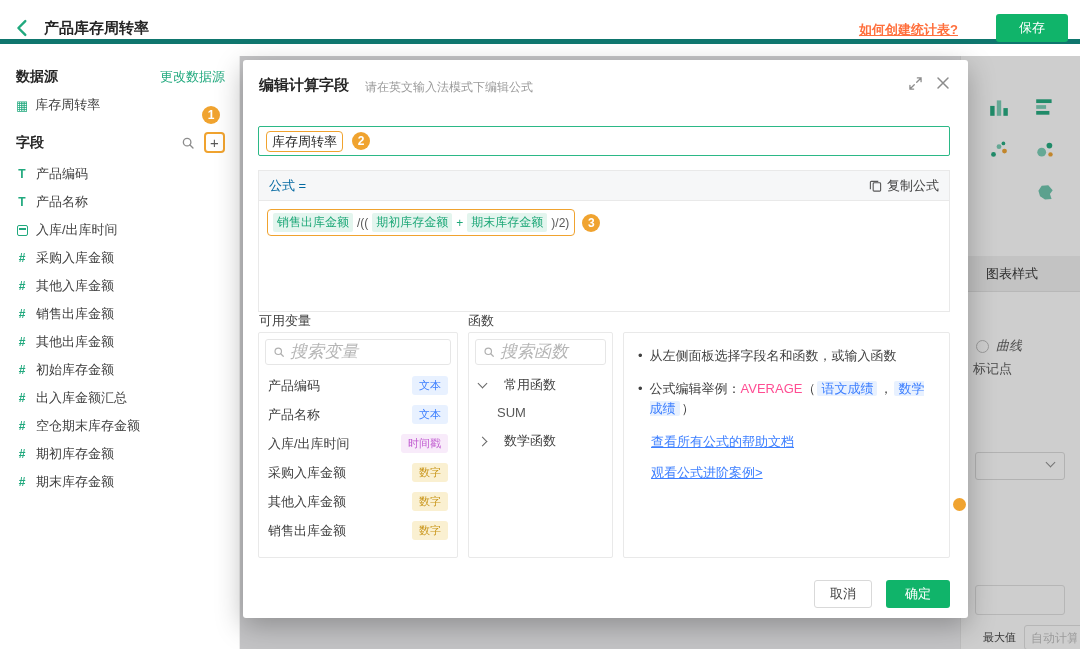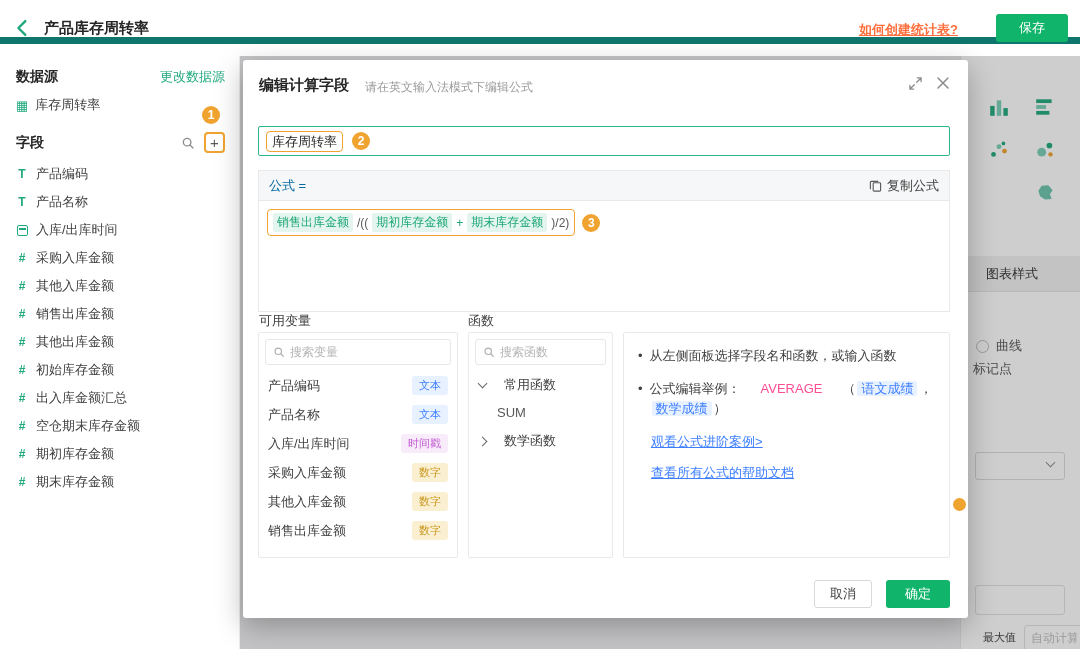--- a/index.html
+++ b/index.html
@@ -5,21 +5,21 @@
   * { box-sizing: border-box; margin: 0; padding: 0; }
   html,body { width:1080px; height:649px; }
   body {
     position: relative; overflow: hidden; background:#fff;
     font-family: "Liberation Sans", "DejaVu Sans", sans-serif;
     font-size: 13px; color:#404040;
   }
 
   
   .topbar { position:absolute; top:0; left:0; right:0; height:44px; background:#fff;
-            border-bottom:7px solid #0f766e; z-index:6; }
+            border-bottom:5px solid #0f766e; z-index:6; }
   .back-btn { position:absolute; left:12px; top:17px; width:22px; height:22px; cursor:pointer; }
   .tb-title { position:absolute; left:44px; top:19px; font-size:15px; font-weight:700; color:#262626; }
   .tb-help { position:absolute; right:122px; top:21px; font-size:13px; color:#ff6f3c;
              text-decoration:underline; cursor:pointer; font-weight:600; }
   .tb-save { position:absolute; right:12px; top:14px; width:72px; height:28px; background:#10b46a;
              color:#fff; border-radius:3px; display:flex; align-items:center; justify-content:center;
              font-size:13px; cursor:pointer; }
 
   
   .sidebar { position:absolute; left:0; top:56px; width:240px; bottom:0; background:#fff;
@@ -45,21 +45,21 @@
   .f-name { font-size:13px; color:#404040; white-space:nowrap; }
 
   
   .main-bg { position:absolute; left:240px; top:56px; right:0; bottom:0; background:#f2f3f5; z-index:1; }
   .config-panel { position:absolute; left:960px; top:56px; right:0; bottom:0; background:#fff;
                   border-left:1px solid #e9e9e9; z-index:2; }
   .chart-icon { position:absolute; width:22px; height:22px; cursor:pointer; }
   .cs-band { position:absolute; left:0; top:200px; right:0; height:36px; background:#f1f1f1;
              border-bottom:1px solid #e3e3e3; display:flex; align-items:center; padding-left:25px; }
   .cs-band span { font-size:13px; color:#333; }
-  .radio-row { position:absolute; left:15px; top:281px; display:flex; align-items:center; gap:7px; }
+  .radio-row { position:absolute; left:15px; top:281px; display:flex; align-items:center; gap:7px;font-style:italic; }
   .radio-circle { width:13px; height:13px; border:1px solid #bdbdbd; border-radius:50%; background:#fff; }
   .radio-label { font-size:13px; color:#595959; }
   .marker-label { position:absolute; left:12px; top:304px; font-size:13px; color:#595959; white-space:nowrap; }
   .cfg-dropdown { position:absolute; left:14px; top:396px; width:90px; height:28px; background:#fff;
                   border:1px solid #dcdcdc; border-radius:3px; cursor:pointer; }
   .cfg-dropdown .caret { position:absolute; right:10px; top:10px; border-color:#8c8c8c; }
   .cfg-box { position:absolute; left:14px; top:529px; width:90px; height:30px; background:#fff;
              border:1px solid #e0e0e0; border-radius:3px; }
   .max-row { position:absolute; left:22px; top:569px; display:flex; align-items:center; gap:8px; }
   .max-label { font-size:11px; color:#404040; white-space:nowrap; }
@@ -102,43 +102,43 @@
               white-space:nowrap; }
   .tk-op { color:#595959; font-size:12px; white-space:nowrap; }
   .tk-plus { color:#1ea878; font-size:12px; }
   .ann-3 { margin-left:7px; vertical-align:middle; }
 
   .col-label { position:absolute; top:252px; font-size:13px; color:#404040; }
   .panel { position:absolute; top:272px; height:226px; border:1px solid #e9e9e9; border-radius:2px;
            background:#fff; overflow:hidden; }
   .search-box { margin:6px; height:26px; border:1px solid #e6e6e6; border-radius:3px; display:flex;
                 align-items:center; padding:0 7px; gap:5px; }
-  .search-box input { border:none; outline:none; flex:1; min-width:0; font-size:12px; color:#595959;
-                      font-family:"Liberation Sans",sans-serif; background:transparent; }
+  .search-box input { border:none; outline:none; flex:1; min-width:0; font-size:17px; color:#595959;
+                      font-family:"Liberation Sans",sans-serif; background:transparent;font-style:italic; }
   .search-box input::placeholder { color:#b5b5b5; }
   .v-row { height:29px; padding:0 9px; display:flex; align-items:center; justify-content:space-between;
            cursor:pointer; }
   .v-name { font-size:13px; color:#404040; white-space:nowrap; }
   .badge { font-size:11px; padding:2px 7px; border-radius:3px; white-space:nowrap; }
   .b-text { color:#3d7fff; background:#e8f1ff; }
   .b-timestamp { color:#c05ad0; background:#f8ebfa; }
   .b-number { color:#c9961c; background:#faf0d1; }
 
   .tree-row { display:flex; align-items:center; gap:18px; padding:0 10px; height:28px; font-size:13px;
               color:#404040; cursor:pointer; }
   .tree-child { padding-left:28px; height:28px; line-height:28px; font-size:13px; color:#595959; cursor:pointer; }
   .caret { width:7px; height:7px; border-right:1.5px solid #666; border-bottom:1.5px solid #666;
            display:inline-block; flex:none; }
   .caret.down { transform:rotate(45deg); margin-top:-4px; }
   .caret.right { transform:rotate(-45deg); }
 
   .help-body { padding:13px 14px; font-size:13px; color:#404040; line-height:20px; }
   .tip { display:flex; gap:7px; margin-bottom:13px; }
   .tip .bullet { flex:none; }
-  .ex-fn { color:#ff4d93; margin:0 20px; }
+  .ex-fn { color:#ff4d93; margin:0 0; }
   .ex-token { background:#e8f1ff; color:#3d7fff; padding:0 4px; border-radius:2px; margin:0 2px; }
   .help-link { display:block; color:#3d7fff; text-decoration:underline; cursor:pointer;
                margin:0 0 11px 13px; font-size:13px; }
 
   .m-footer { position:absolute; bottom:10px; right:18px; display:flex; gap:14px; }
   .btn-cancel { width:58px; height:28px; border:1px solid #d9d9d9; border-radius:3px; background:#fff;
                 color:#404040; font-size:13px; display:flex; align-items:center; justify-content:center;
                 cursor:pointer; }
   .btn-ok { width:64px; height:28px; background:#10b46a; border-radius:3px; color:#fff; font-size:13px;
             display:flex; align-items:center; justify-content:center; cursor:pointer; }
@@ -395,22 +395,22 @@
         <span class="bullet">•</span>
         <span>从左侧面板选择字段名和函数，或输入函数</span>
       </div>
       <div class="tip">
         <span class="bullet">•</span>
         <span>
           <span>公式编辑举例：</span><span class="ex-fn">AVERAGE</span><span>（</span><span class="ex-token">语文成绩</span><span>，</span><span class="ex-token">数学成绩</span><span>）</span>
         </span>
       </div>
       <div>
+          <span class="help-link">查看所有公式的帮助文档</span>
           <span class="help-link">观看公式进阶案例&gt;</span>
-          <span class="help-link">查看所有公式的帮助文档</span>
         </div>
     </div>
   </div>
 
   <div class="m-footer">
     <div class="btn-cancel">取消</div>
     <div class="btn-ok">确定</div>
   </div>
 </div>
 

